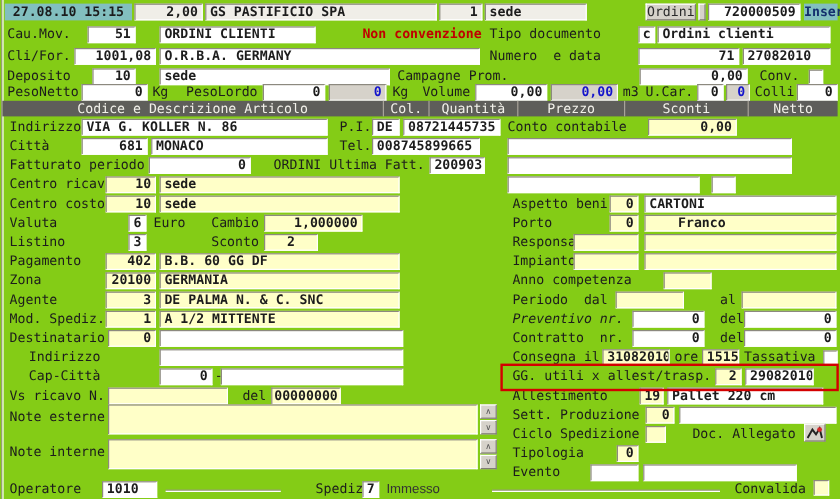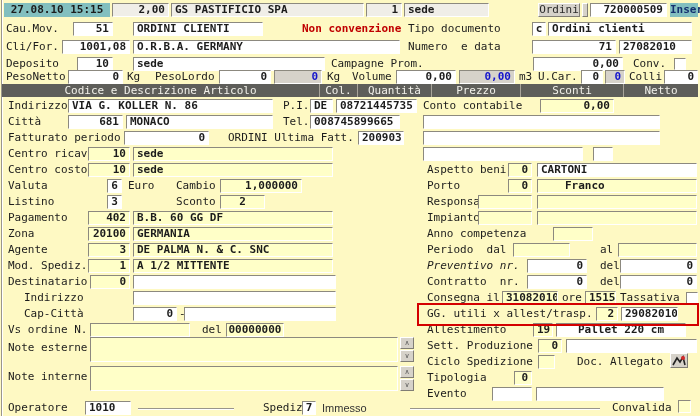--- a/index.html
+++ b/index.html
@@ -1,16 +1,16 @@
 <!DOCTYPE html>
 <html><head>
 <meta charset="utf-8">
 <style>
   html,body{margin:0;padding:0;}
-  .screen{position:relative;width:700px;height:416px;background:#fef9c3;overflow:hidden;
+  .screen{position:relative;width:700px;height:416px;background:#84cc16;overflow:hidden;
     font-family:"DejaVu Sans Mono",monospace;font-size:11px;color:#1c1c1c;}
   .lbl{position:absolute;height:14px;line-height:14px;white-space:pre;color:#1c1c1c;}
   .fld{position:absolute;height:14px;line-height:12px;box-sizing:border-box;background:#ffffff;
     border:1px solid;border-color:#8c897f #ffffff #ffffff #8c897f;padding:0 3px;
     font-weight:bold;white-space:pre;overflow:hidden;}
   .y{background:#ffffc8;}
   .lt{background:#f0eee8;}
   .g{background:#d6d2ca;color:#1414cc;}
   .r{text-align:right;}
   .ctr{text-align:center;padding:0 1px;}
@@ -207,27 +207,27 @@
 
   <div class="lbl" style="left:24px;top:307px;">Cap-Città</div>
   <div class="fld r" style="left:133px;top:307px;width:44px;">0</div>
   <div class="lbl" style="left:179px;top:307px;">-</div>
   <div class="fld" style="left:184px;top:307px;width:152px;"></div>
   <div class="lbl" style="left:427px;top:307px;">GG. utili x allest/trasp.</div>
   <div class="fld y r" style="left:596px;top:307px;width:22px;">2</div>
   <div class="fld" style="left:621px;top:307px;width:57px;">29082010</div>
   <div class="redbox" style="left:417px;top:303px;width:278px;height:19px;"></div>
 
-  <div class="lbl" style="left:8px;top:323px;">Vs ordine N.</div>
+  <div class="lbl" style="left:8px;top:323px;">Vs ricavo N.</div>
   <div class="fld y" style="left:90px;top:323px;width:100px;"></div>
   <div class="lbl" style="left:202px;top:323px;">del</div>
   <div class="fld y ctr" style="left:226px;top:323px;width:58px;">00000000</div>
   <div class="lbl" style="left:427px;top:323px;">Allestimento</div>
   <div class="fld y r" style="left:533px;top:323px;width:20px;">19</div>
-  <div class="fld" style="left:556px;top:323px;width:130px;text-align:center;">Pallet 220 cm</div>
+  <div class="fld" style="left:556px;top:323px;width:130px;">Pallet 220 cm</div>
 
   <div class="lbl" style="left:8px;top:341px;">Note esterne</div>
   <div class="ta" style="left:90px;top:337px;width:308px;height:25px;"></div>
   <div class="spin" style="left:400px;top:337px;">∧</div>
   <div class="spin" style="left:400px;top:350px;">∨</div>
   <div class="lbl" style="left:427px;top:339px;">Sett. Produzione</div>
   <div class="fld y r" style="left:538px;top:339px;width:24px;">0</div>
   <div class="fld" style="left:566px;top:339px;width:131px;"></div>
   <div class="lbl" style="left:427px;top:355px;">Ciclo Spedizione</div>
   <div class="fld y" style="left:538px;top:355px;width:17px;"></div>

